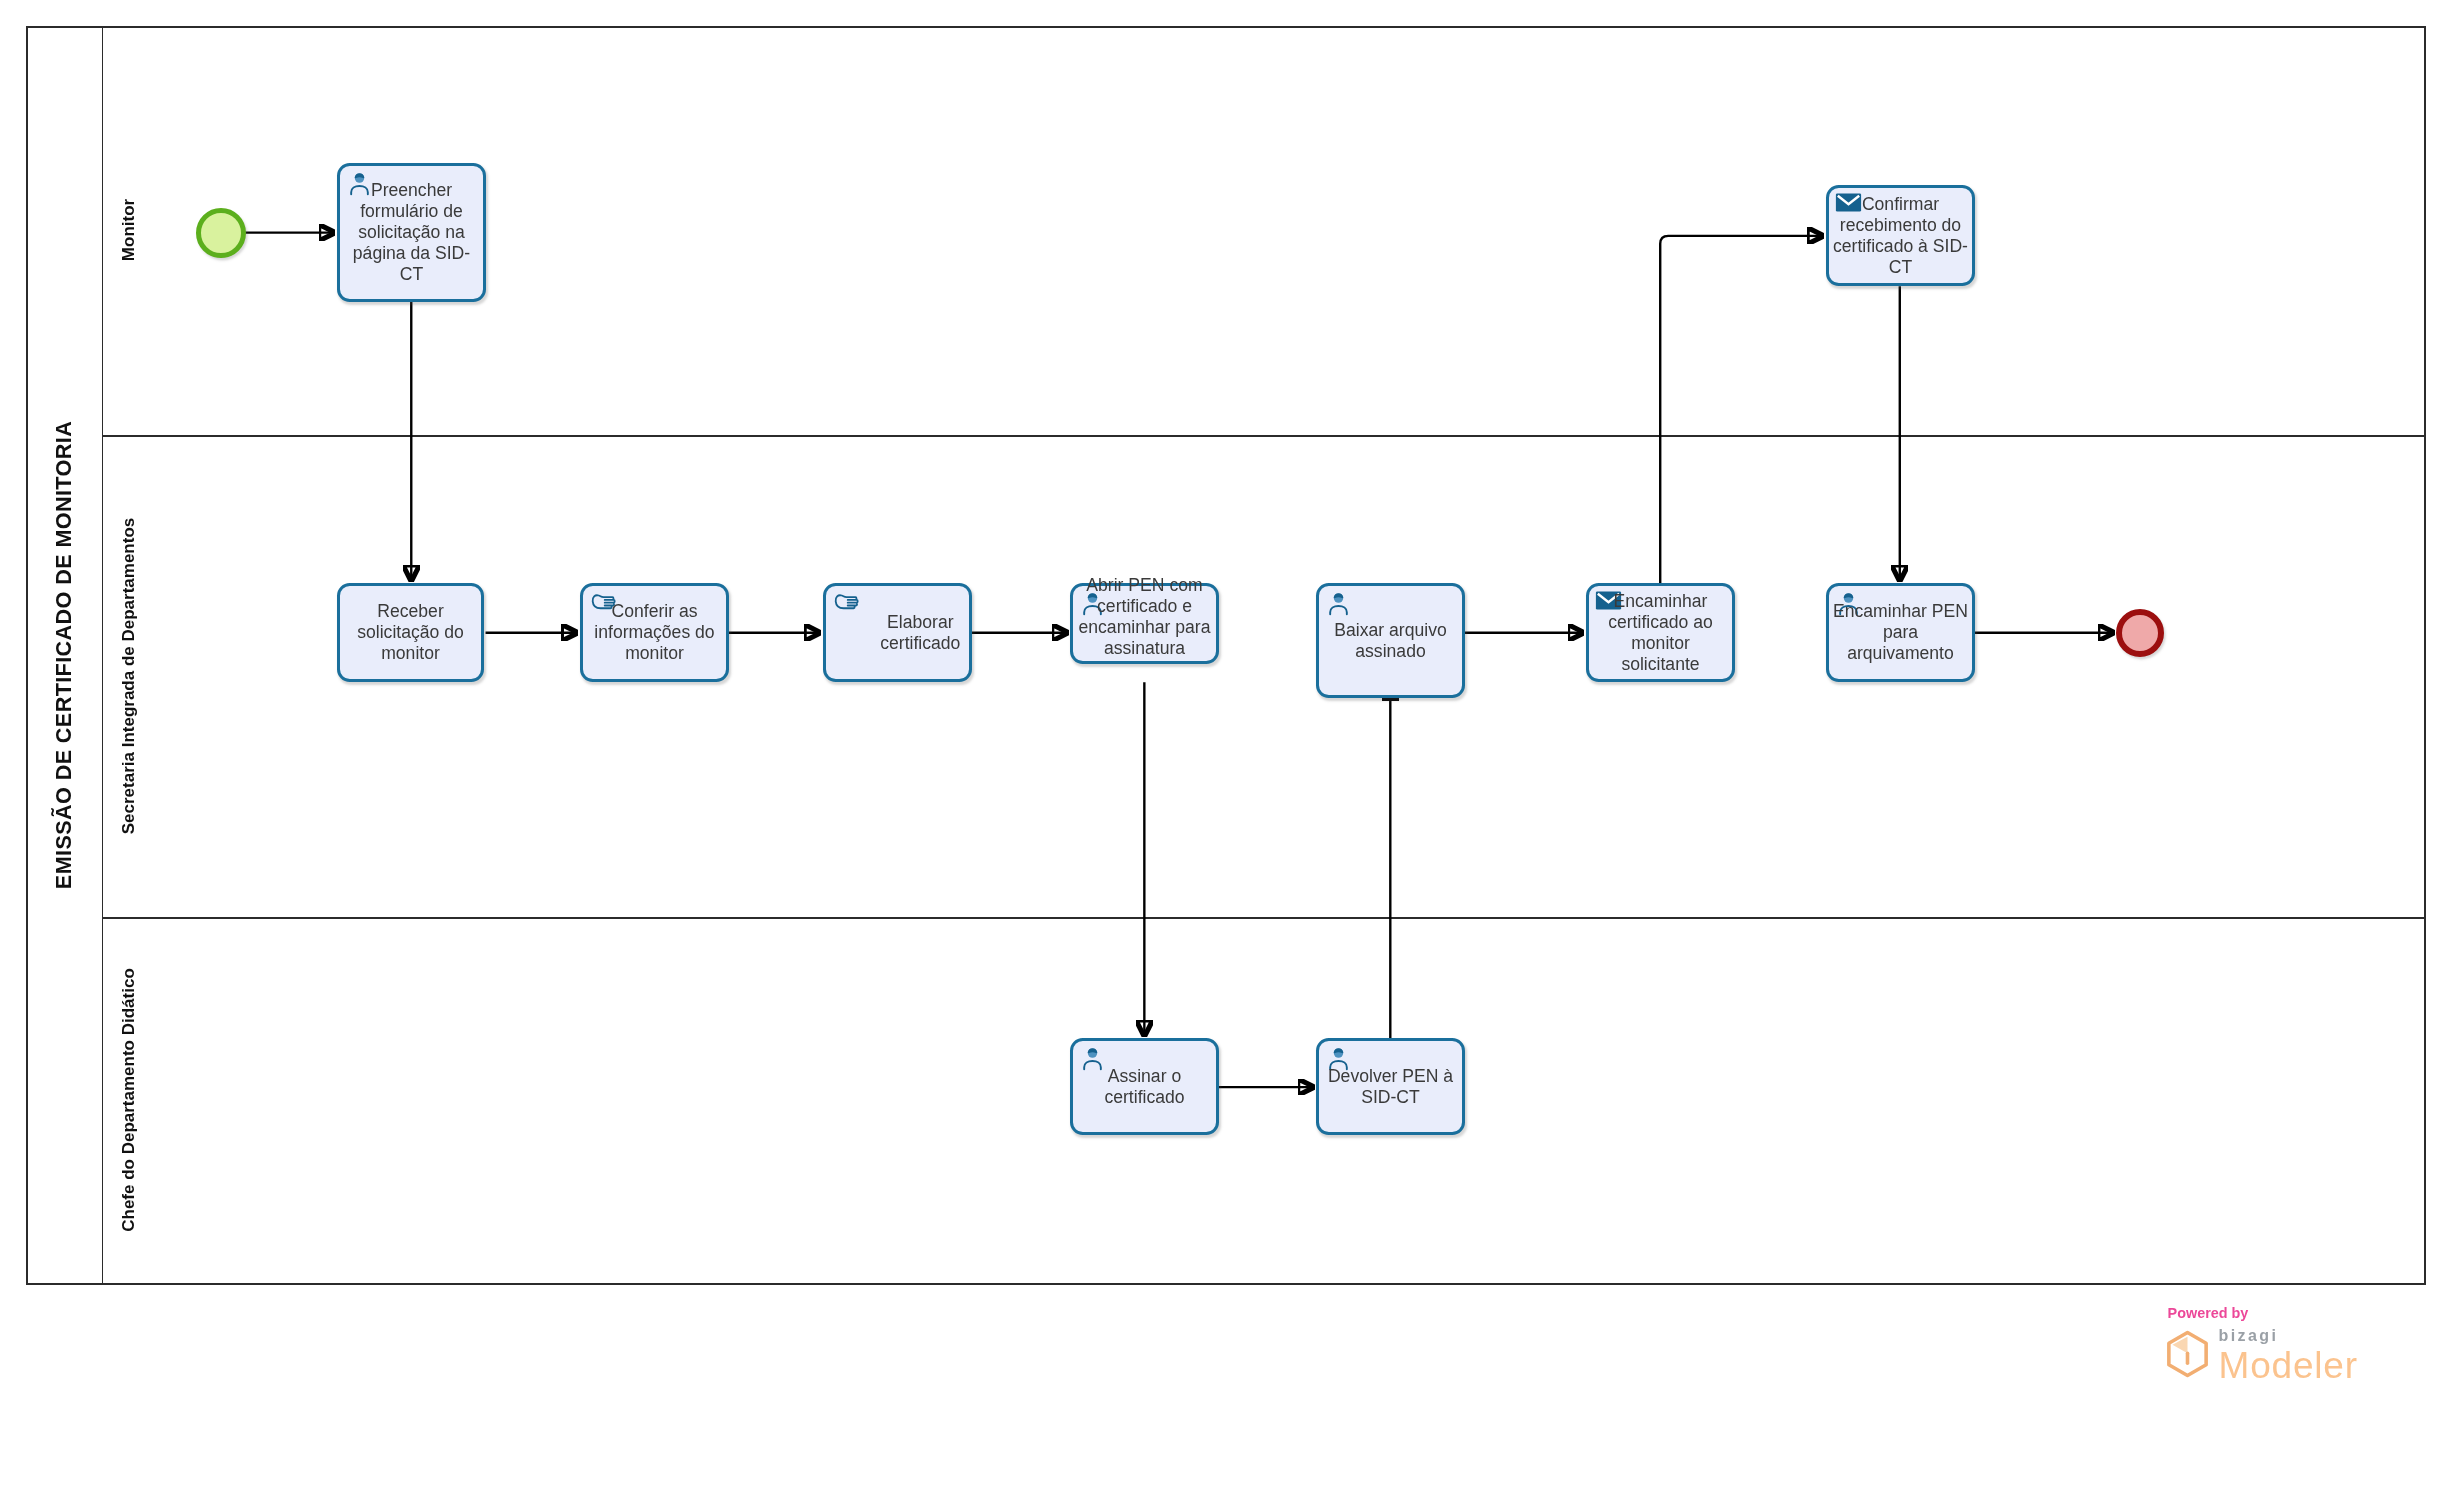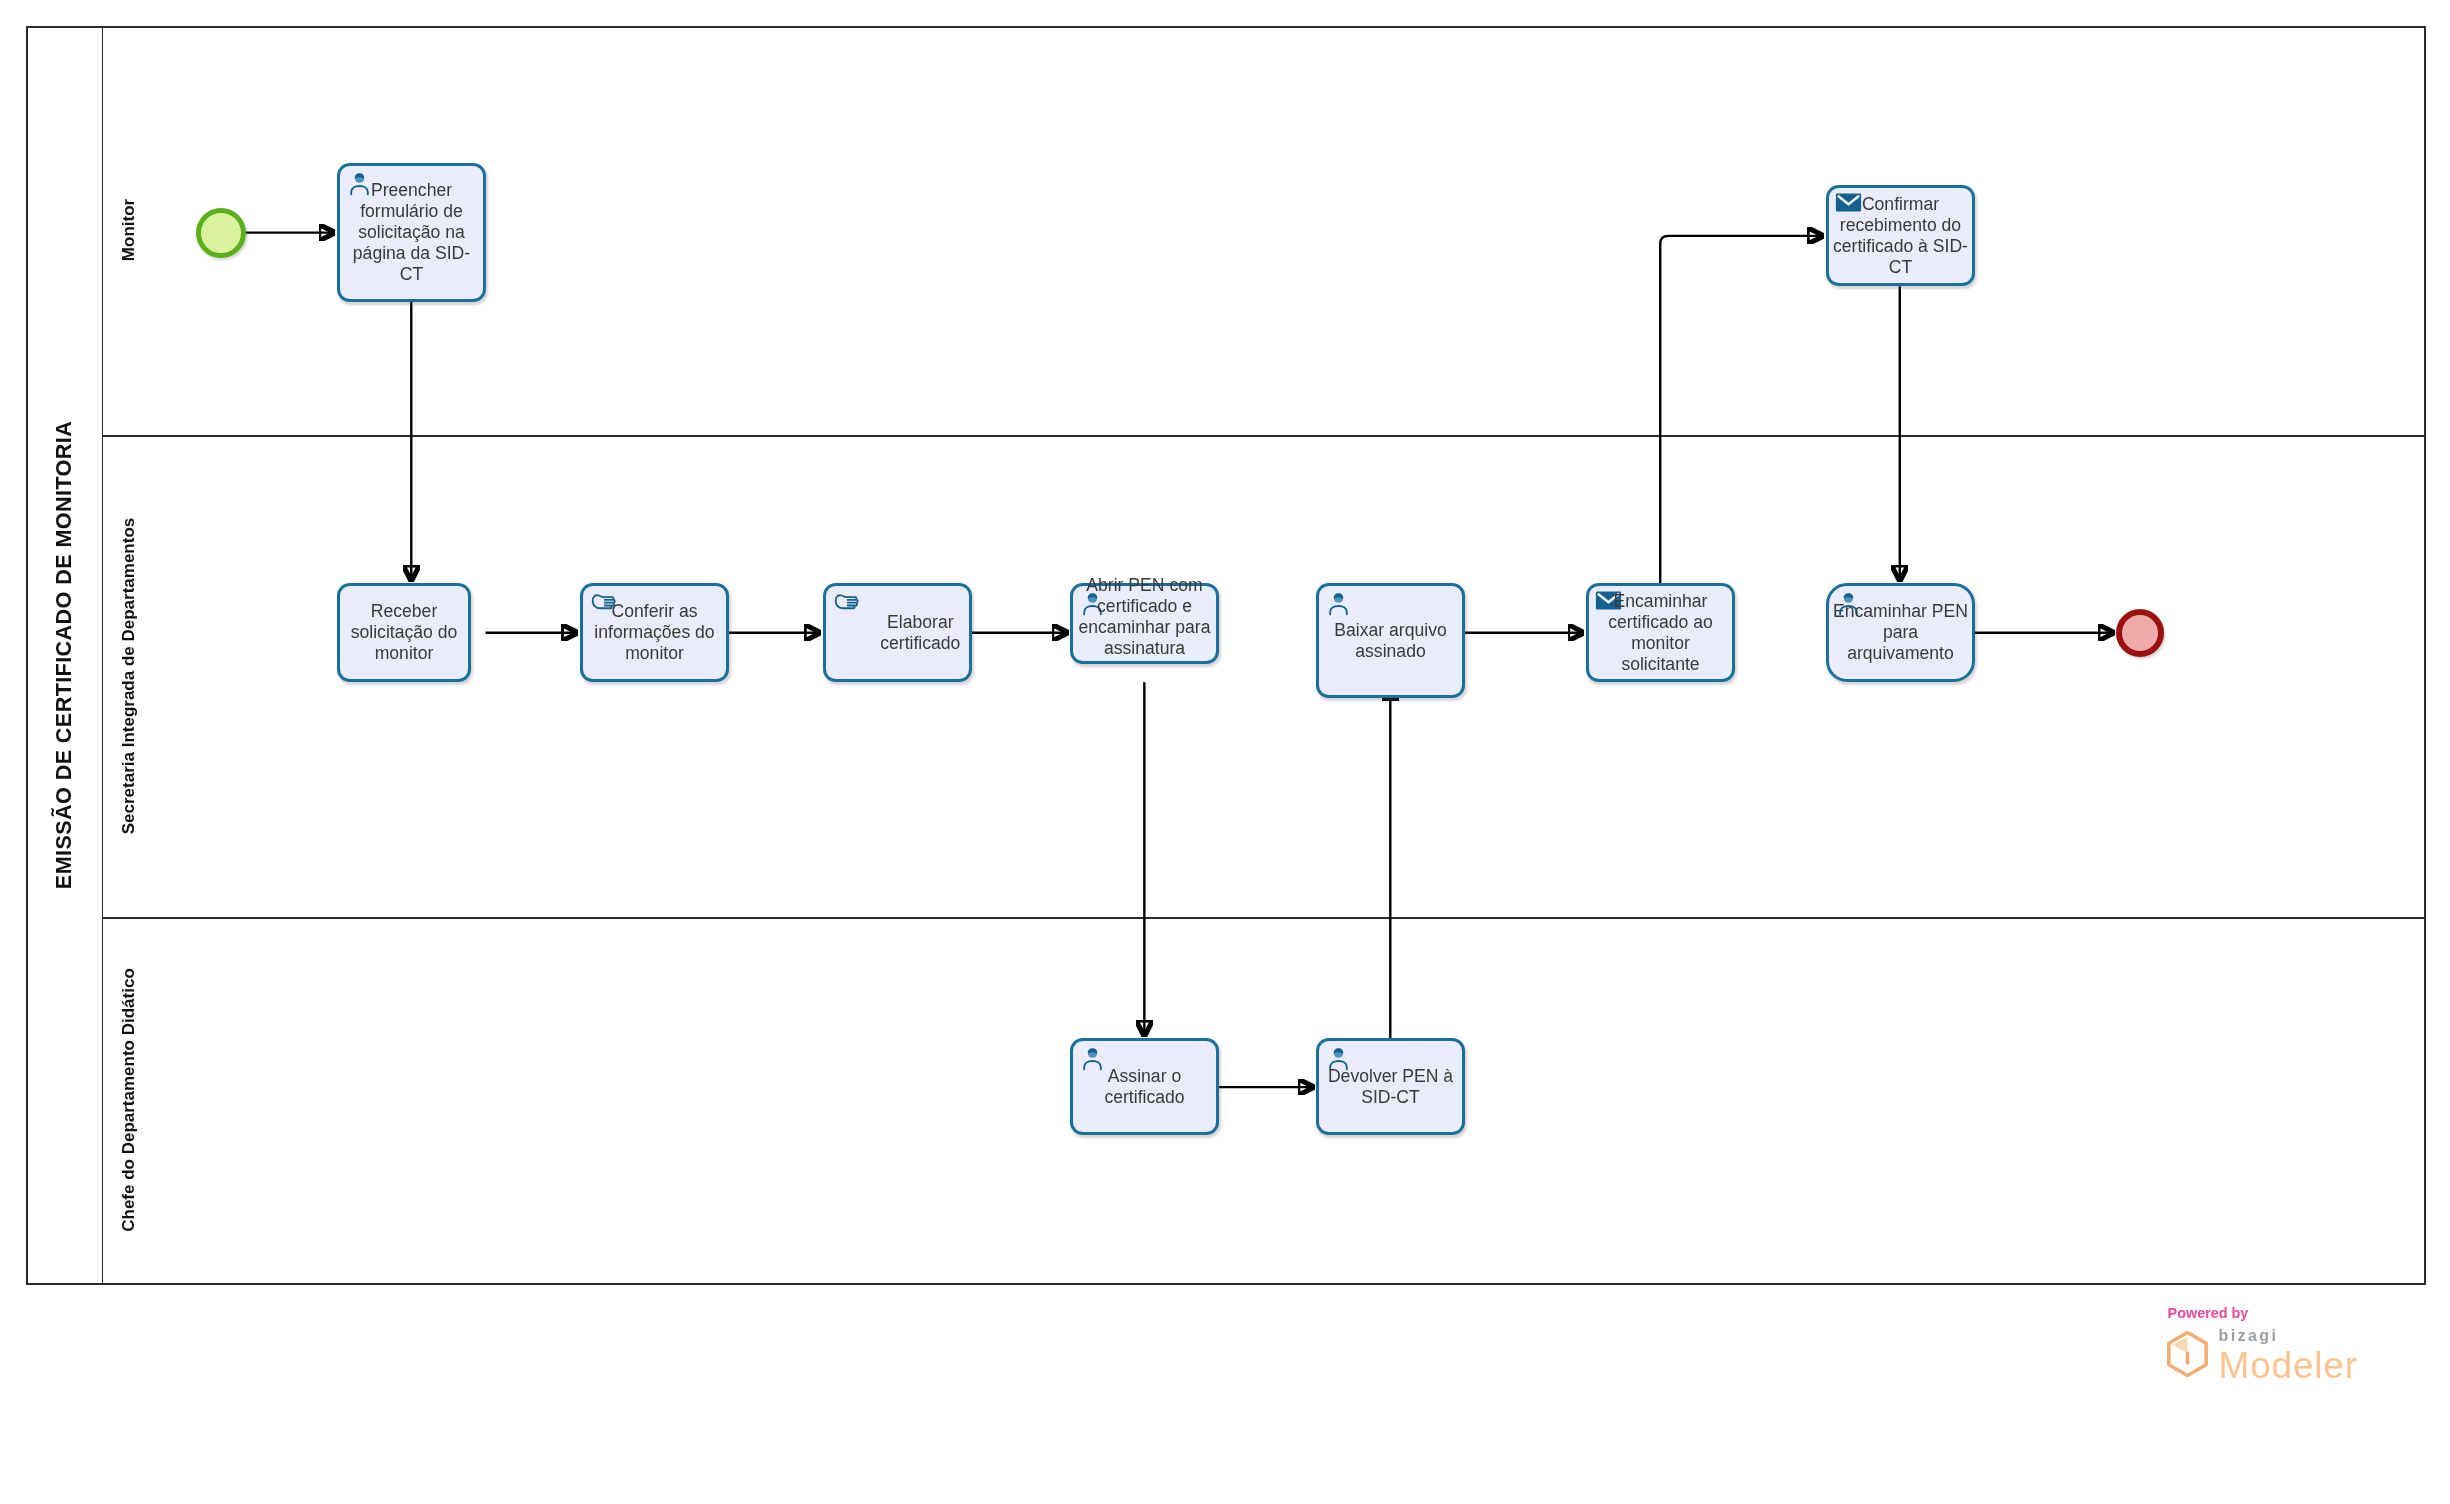--- a/index.html
+++ b/index.html
@@ -84,21 +84,21 @@
     <span class="tlabel">Preencher formulário de solicitação na página da SID-CT</span>
   </div>
   <div class="task" style="left:1826px;top:185px;width:149px;height:101px;justify-content:flex-end;">
     <span class="ticon"><svg viewBox="0 0 24 18" width="27" height="21">
           <rect x="0.8" y="1" width="22.4" height="16" rx="1.2" fill="#15618e"></rect>
           <path d="M2.5,3 L12,10.5 L21.5,3" fill="none" stroke="#ffffff" stroke-width="2.2"></path>
         </svg></span>
     <span class="tlabel">Confirmar recebimento do certificado à SID-CT</span>
   </div>
 
-  <div class="task" style="left:337px;top:583px;width:134px;height:99px;">
+  <div class="task" style="left:337px;top:583px;width:147px;height:99px;">
     <span class="tlabel">Receber solicitação do monitor</span>
   </div>
   <div class="task" style="left:580px;top:583px;width:149px;height:99px;">
     <span class="ticon"><svg viewBox="0 0 24 20" width="29" height="24">
           <path d="M3,9.5 C2.6,6 5,3.6 8,4.6 C9.6,5.1 10,6 12,6 L19.5,6 C20.6,6 20.6,8.3 19.5,8.3 L13,8.3 L20.5,8.3 C21.6,8.3 21.6,10.6 20.5,10.6 L13,10.6 L20,10.6 C21.1,10.6 21.1,12.9 20,12.9 L13,12.9 L18,12.9 C19.1,12.9 19.1,15.2 18,15.2 L9.5,15.2 C5.5,15.2 3.3,13 3,9.5 Z" fill="none" stroke="#15618e" stroke-width="1.5" stroke-linejoin="round"></path>
         </svg></span>
     <span class="tlabel">Conferir as informações do monitor</span>
   </div>
   <div class="task" style="left:823px;top:583px;width:149px;height:99px;padding-left:48px;">
     <span class="ticon"><svg viewBox="0 0 24 20" width="29" height="24">
@@ -122,21 +122,21 @@
         </svg></span>
     <span class="tlabel">Baixar arquivo assinado</span>
   </div>
   <div class="task" style="left:1586px;top:583px;width:149px;height:99px;">
     <span class="ticon"><svg viewBox="0 0 24 18" width="27" height="21">
           <rect x="0.8" y="1" width="22.4" height="16" rx="1.2" fill="#15618e"></rect>
           <path d="M2.5,3 L12,10.5 L21.5,3" fill="none" stroke="#ffffff" stroke-width="2.2"></path>
         </svg></span>
     <span class="tlabel">Encaminhar certificado ao monitor solicitante</span>
   </div>
-  <div class="task" style="left:1826px;top:583px;width:149px;height:99px;border-radius:21px;">
+  <div class="task" style="left:1826px;top:583px;width:149px;height:99px;">
     <span class="ticon"><svg viewBox="0 0 24 24" width="27" height="27">
           <circle cx="12" cy="7.2" r="4.2" fill="#4e92c0"></circle>
           <path d="M7.8,6.2 a4.3,4.3 0 0 1 8.4,0 c0.2,0.8 -0.4,1.3 -1.2,1 a6.5,6.5 0 0 0 -6,0 c-0.8,0.3 -1.4,-0.2 -1.2,-1 z" fill="#15618e"></path>
           <path d="M4.6,21.6 v-1.8 c0,-3.5 3.3,-5.6 7.4,-5.6 s7.4,2.1 7.4,5.6 v1.8" fill="none" stroke="#15618e" stroke-width="1.7" stroke-linecap="round"></path>
         </svg></span>
     <span class="tlabel">Encaminhar PEN para arquivamento</span>
   </div>
 
   <div class="task" style="left:1070px;top:1038px;width:149px;height:97px;">
     <span class="ticon"><svg viewBox="0 0 24 24" width="27" height="27">

